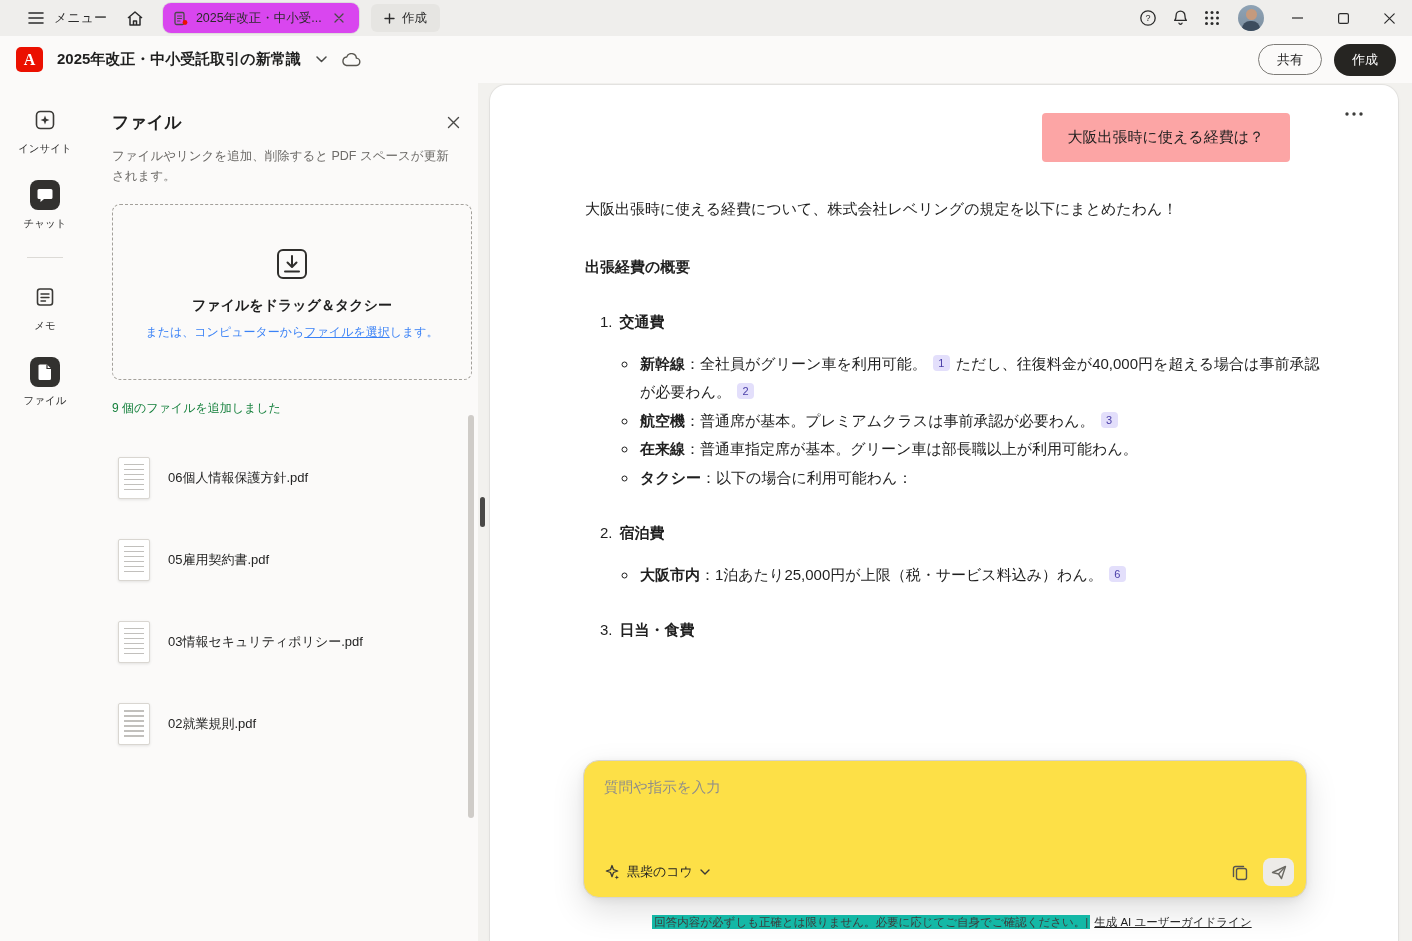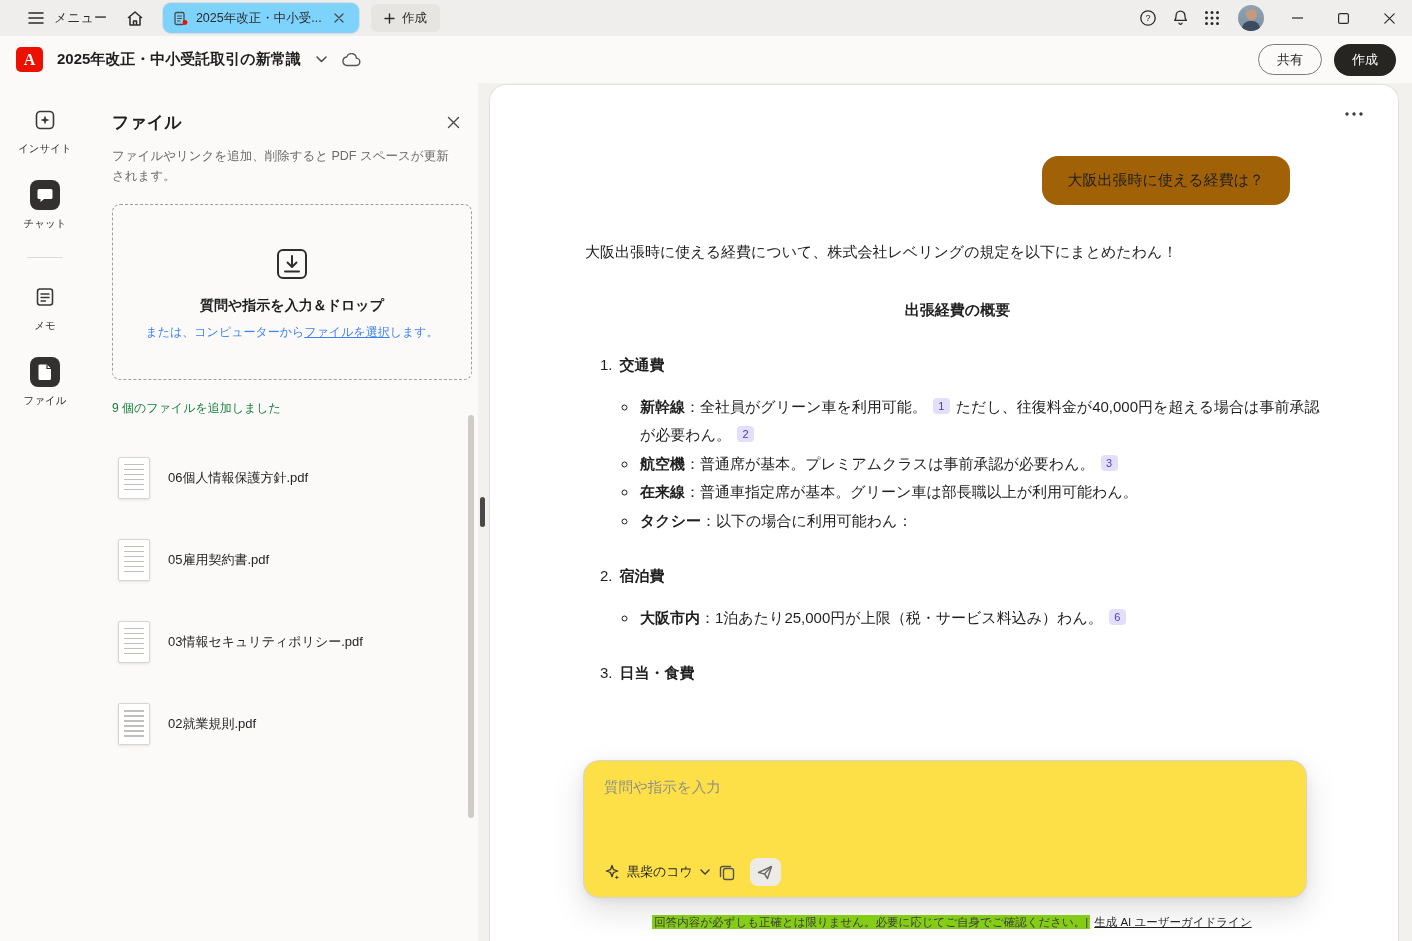--- a/index.html
+++ b/index.html
@@ -11,21 +11,21 @@
     overflow: hidden;
   }
   .app { display: flex; flex-direction: column; height: 100%; }
 
   
   .titlebar { flex: 0 0 36px; background: #efeeec; display: flex; align-items: center; }
   .tb-left { display: flex; align-items: center; padding-left: 20px; flex: 1; min-width: 0; }
   .icon-btn { width: 32px; height: 32px; display: flex; align-items: center; justify-content: center;
               border: none; background: transparent; border-radius: 6px; cursor: pointer; flex: 0 0 auto; }
   .menu-label { font-size: 13px; color: #2b2b2b; margin: 0 12px 0 2px; }
-  .doc-tab { display: flex; align-items: center; gap: 8px; background: #7dd3fc; height: 30px;
+  .doc-tab { display: flex; align-items: center; gap: 8px; background: #d946ef; height: 30px;
              padding: 0 8px 0 10px; border-radius: 8px; margin-left: 12px; min-width: 196px;
              box-shadow: 0 0 0 1px rgba(0,0,0,.07); cursor: pointer; }
   .tab-label { font-size: 12.5px; color: #2b2b2b; white-space: nowrap; }
   .tab-close { border: none; background: transparent; display: flex; align-items: center; padding: 4px; cursor: pointer; }
   .newtab-btn { display: flex; align-items: center; gap: 7px; height: 28px; padding: 0 13px; margin-left: 12px;
                 border-radius: 6px; background: #e6e5e2; border: none; font-size: 12.5px; color: #2b2b2b; cursor: pointer; }
   .tb-right { display: flex; align-items: center; }
   .avatar { width: 26px; height: 26px; border-radius: 50%; margin: 0 10px; overflow: hidden;
             background: linear-gradient(180deg,#8fa3b5 0%,#7d8fa0 100%); position: relative; cursor: pointer; }
   .avatar::before { content: ""; position: absolute; width: 11px; height: 11px; border-radius: 50%;
@@ -83,54 +83,54 @@
   .resize-handle { position: absolute; left: 480px; top: 414px; width: 5px; height: 30px;
                    background: #4a4947; border-radius: 3px; z-index: 6; cursor: col-resize; }
 
   
   .chat-wrap { flex: 1; padding: 2px 14px 0 12px; min-width: 0; }
   .chat-card { background: #fff; height: 100%; border-radius: 16px 16px 0 0; position: relative;
                box-shadow: 0 0 0 1px rgba(0,0,0,.05), 0 1px 4px rgba(0,0,0,.04); overflow: hidden; }
   .more-btn { position: absolute; top: 16px; right: 30px; border: none; background: transparent; cursor: pointer; padding: 4px; }
   .thread { padding: 28px 68px 0 95px; }
   .user-row { display: flex; justify-content: flex-end; padding-right: 40px; }
-  .user-bubble { background: #a16207; border-radius: 16px; padding: 15px 26px; font-size: 15px; color: #1f1f1f; margin-top: 43px; }
+  .user-bubble { background: #fca5a5; border-radius: 4px; padding: 15px 26px; font-size: 15px; color: #1f1f1f; }
   .response { margin-top: 33px; font-size: 15px; line-height: 1.9; color: #1f1f1f; }
-  .resp-heading { font-weight: 700; margin-top: 29px; text-align: center; }
+  .resp-heading { font-weight: 700; margin-top: 29px; }
   .section { margin-left: 15px; margin-top: 27px; }
   .sec-num { margin-right: 7px; }
   .sec-title { font-weight: 700; }
   ul.lvl2 { list-style: circle; padding-left: 38px; margin-top: 13px; }
   ul.lvl2 > li { padding-left: 2px; }
   ul.lvl3 { list-style: square; padding-left: 40px; }
   .seg-b { font-weight: 700; }
   .cite { display: inline-block; background: #e3dffb; color: #4a3fa8; font-size: 11px; line-height: 16px;
           min-width: 17px; text-align: center; border-radius: 4px; padding: 0 4px; margin: 0 6px;
           transform: translateY(-2px); cursor: pointer; }
 
   
   .composer { position: absolute; left: 93px; bottom: 43px; width: 724px; height: 138px; background: #fde047;
               border: 1px solid #d8d5d0; border-radius: 16px;
               box-shadow: 0 12px 32px rgba(0,0,0,.13), 0 2px 8px rgba(0,0,0,.06); }
   .composer textarea { width: 100%; height: 88px; border: none; outline: none; resize: none;
                        padding: 17px 20px; font-size: 14.5px; font-family: inherit; color: #222; background: transparent; }
   .composer textarea::placeholder { color: #908e8a; }
   .comp-row { position: absolute; left: 14px; right: 12px; bottom: 11px; display: flex;
-              align-items: center; }
+              align-items: center; justify-content: space-between; }
   .assistant-sel { display: flex; align-items: center; gap: 7px; font-size: 13px; color: #242424;
                    border: none; background: transparent; cursor: pointer; padding: 4px 6px; }
   .comp-actions { display: flex; align-items: center; gap: 12px; }
   .copy-btn { border: none; background: transparent; display: flex; cursor: pointer; padding: 2px; }
   .send-btn { width: 31px; height: 28px; border-radius: 8px; background: #edebe8; border: none;
               display: flex; align-items: center; justify-content: center; cursor: pointer; }
 
   
   .chat-footer { position: absolute; left: 0; right: 0; bottom: 11px; text-align: center;
                  font-size: 11.5px; color: #3c3c3c; white-space: nowrap; }
-  .chat-footer .hl { background: #84cc16; padding: 1px 2px; margin-left: 16px; }
+  .chat-footer .hl { background: #14b8a6; padding: 1px 2px; margin-left: 16px; }
   .chat-footer .gl-link { text-decoration: underline; color: #1f1f1f; cursor: pointer; margin-left: 4px; }
 </style>
 </head>
 <body>
 
 <div class="app">
 
   <div class="titlebar">
     <div class="tb-left">
       <button class="icon-btn">
@@ -282,21 +282,21 @@
           </button>
         </div>
         <p class="fp-desc">ファイルやリンクを追加、削除すると PDF スペースが更新されます。</p>
 
         <div class="dropzone">
           <svg width="40" height="40" viewBox="0 0 40 40">
             <rect x="6" y="6" width="28" height="28" rx="5" fill="none" stroke="#2f2e2c" stroke-width="2"></rect>
             <path d="M20 12v10M15.5 18.5L20 23l4.5-4.5" fill="none" stroke="#2f2e2c" stroke-width="2" stroke-linecap="round" stroke-linejoin="round"></path>
             <path d="M13 27.5h14" stroke="#2f2e2c" stroke-width="2" stroke-linecap="round"></path>
           </svg>
-          <div class="dz-title">質問や指示を入力＆ドロップ</div>
+          <div class="dz-title">ファイルをドラッグ＆タクシー</div>
           <div class="dz-sub"><span>または、コンピューターから</span><span class="link">ファイルを選択</span><span>します。</span></div>
         </div>
 
         <div class="fp-count">9 個のファイルを追加しました</div>
 
         <div class="file-list">
           <div class="file-row">
             <span class="thumb"></span>
             <span class="file-name">06個人情報保護方針.pdf</span>
           </div>

